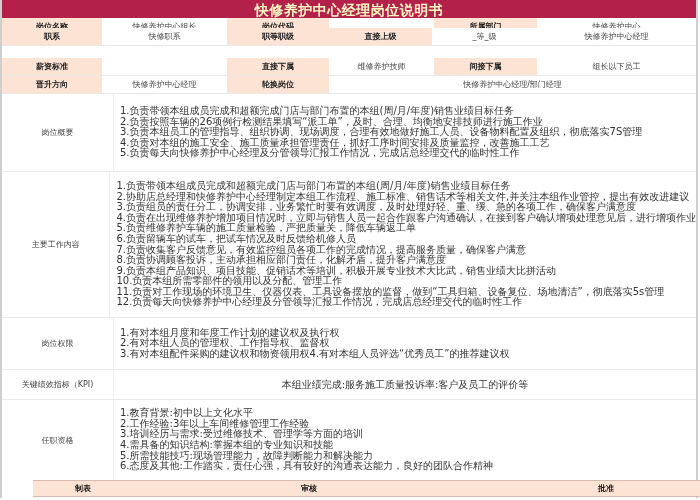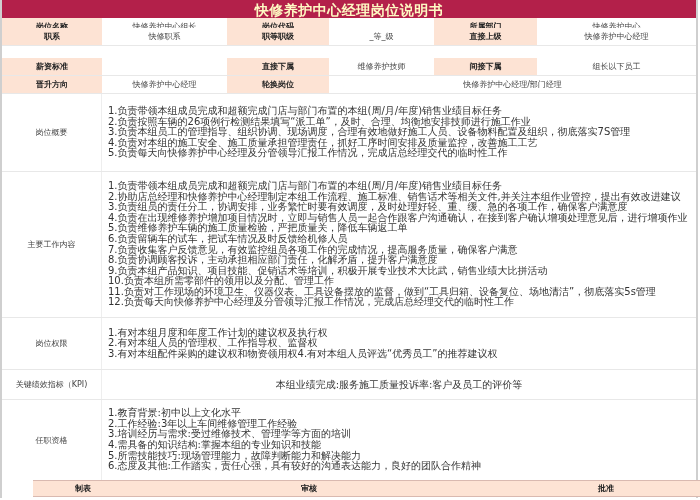--- a/index.html
+++ b/index.html
@@ -3,21 +3,21 @@
 <meta charset="utf-8">
 <style>
   html,body{margin:0;padding:0;background:#fff;}
   body{width:700px;height:500px;overflow:hidden;font-family:"DejaVu Sans","Liberation Sans",sans-serif;}
   .sheet{position:relative;width:698px;height:498px;border-left:2px solid #cfcfcf;border-right:2px solid #cfcfcf;box-sizing:border-box;}
   .title{position:absolute;left:0;top:0;width:100%;height:22px;background:#b3204a;color:#fef9c3;font-weight:bold;font-size:14px;display:flex;align-items:center;justify-content:center;letter-spacing:0.5px;}
   .row{position:absolute;left:0;width:100%;display:flex;border-bottom:1px solid #e8e8e8;box-sizing:border-box;}
   .cell{box-sizing:border-box;display:flex;align-items:center;justify-content:center;font-size:8px;color:#333;height:100%;}
   .lbl{background:#fde3d4;color:#222;font-weight:bold;}
   .val{background:#fff;color:#444;}
-  .sec-lbl{width:100px;justify-content:center;font-size:8px;color:#444;background:#fff;border-right:1px solid #eee;}
+  .sec-lbl{width:112px;justify-content:center;font-size:8px;color:#444;background:#fff;border-right:1px solid #eee;}
   .sec-body{flex:1;flex-direction:column;align-items:flex-start;justify-content:center;padding-left:6px;font-size:10px;color:#333;line-height:10.6px;}
   .sec-body .ln{white-space:nowrap;}
   .kpi-body{flex:1;justify-content:center;font-size:10px;color:#333;padding-left:0;}
   .footer{position:absolute;left:0;top:480px;width:100%;height:17px;background:#fde3d4;display:flex;border-top:1px solid #d9b9b0;border-bottom:1px solid #d9b9b0;box-sizing:border-box;margin-left:31px;}
   .footer .cell{font-weight:bold;font-size:8px;color:#222;}
 </style>
 </head>
 <body>
 
 <div class="sheet">
@@ -28,22 +28,22 @@
     <div class="cell val" style="width:125px">快修养护中心组长</div>
     <div class="cell lbl" style="width:102px">岗位代码</div>
     <div class="cell val" style="width:105px"></div>
     <div class="cell lbl" style="width:103px">所属部门</div>
     <div class="cell val" style="flex:1">快修养护中心</div>
   </div>
   <div class="row" style="top:28px;height:18px;">
     <div class="cell lbl" style="width:100px">职系</div>
     <div class="cell val" style="width:125px">快修职系</div>
     <div class="cell lbl" style="width:102px">职等职级</div>
+    <div class="cell lbl" style="width:103px">直接上级</div>
     <div class="cell val" style="width:105px">_等_级</div>
-    <div class="cell lbl" style="width:103px">直接上级</div>
     <div class="cell val" style="flex:1">快修养护中心经理</div>
   </div>
   <div class="row" style="top:58px;height:18px;">
     <div class="cell lbl" style="width:100px">薪资标准</div>
     <div class="cell val" style="width:125px"></div>
     <div class="cell lbl" style="width:102px">直接下属</div>
     <div class="cell val" style="width:105px">维修养护技师</div>
     <div class="cell lbl" style="width:103px">间接下属</div>
     <div class="cell val" style="flex:1">组长以下员工</div>
   </div>

